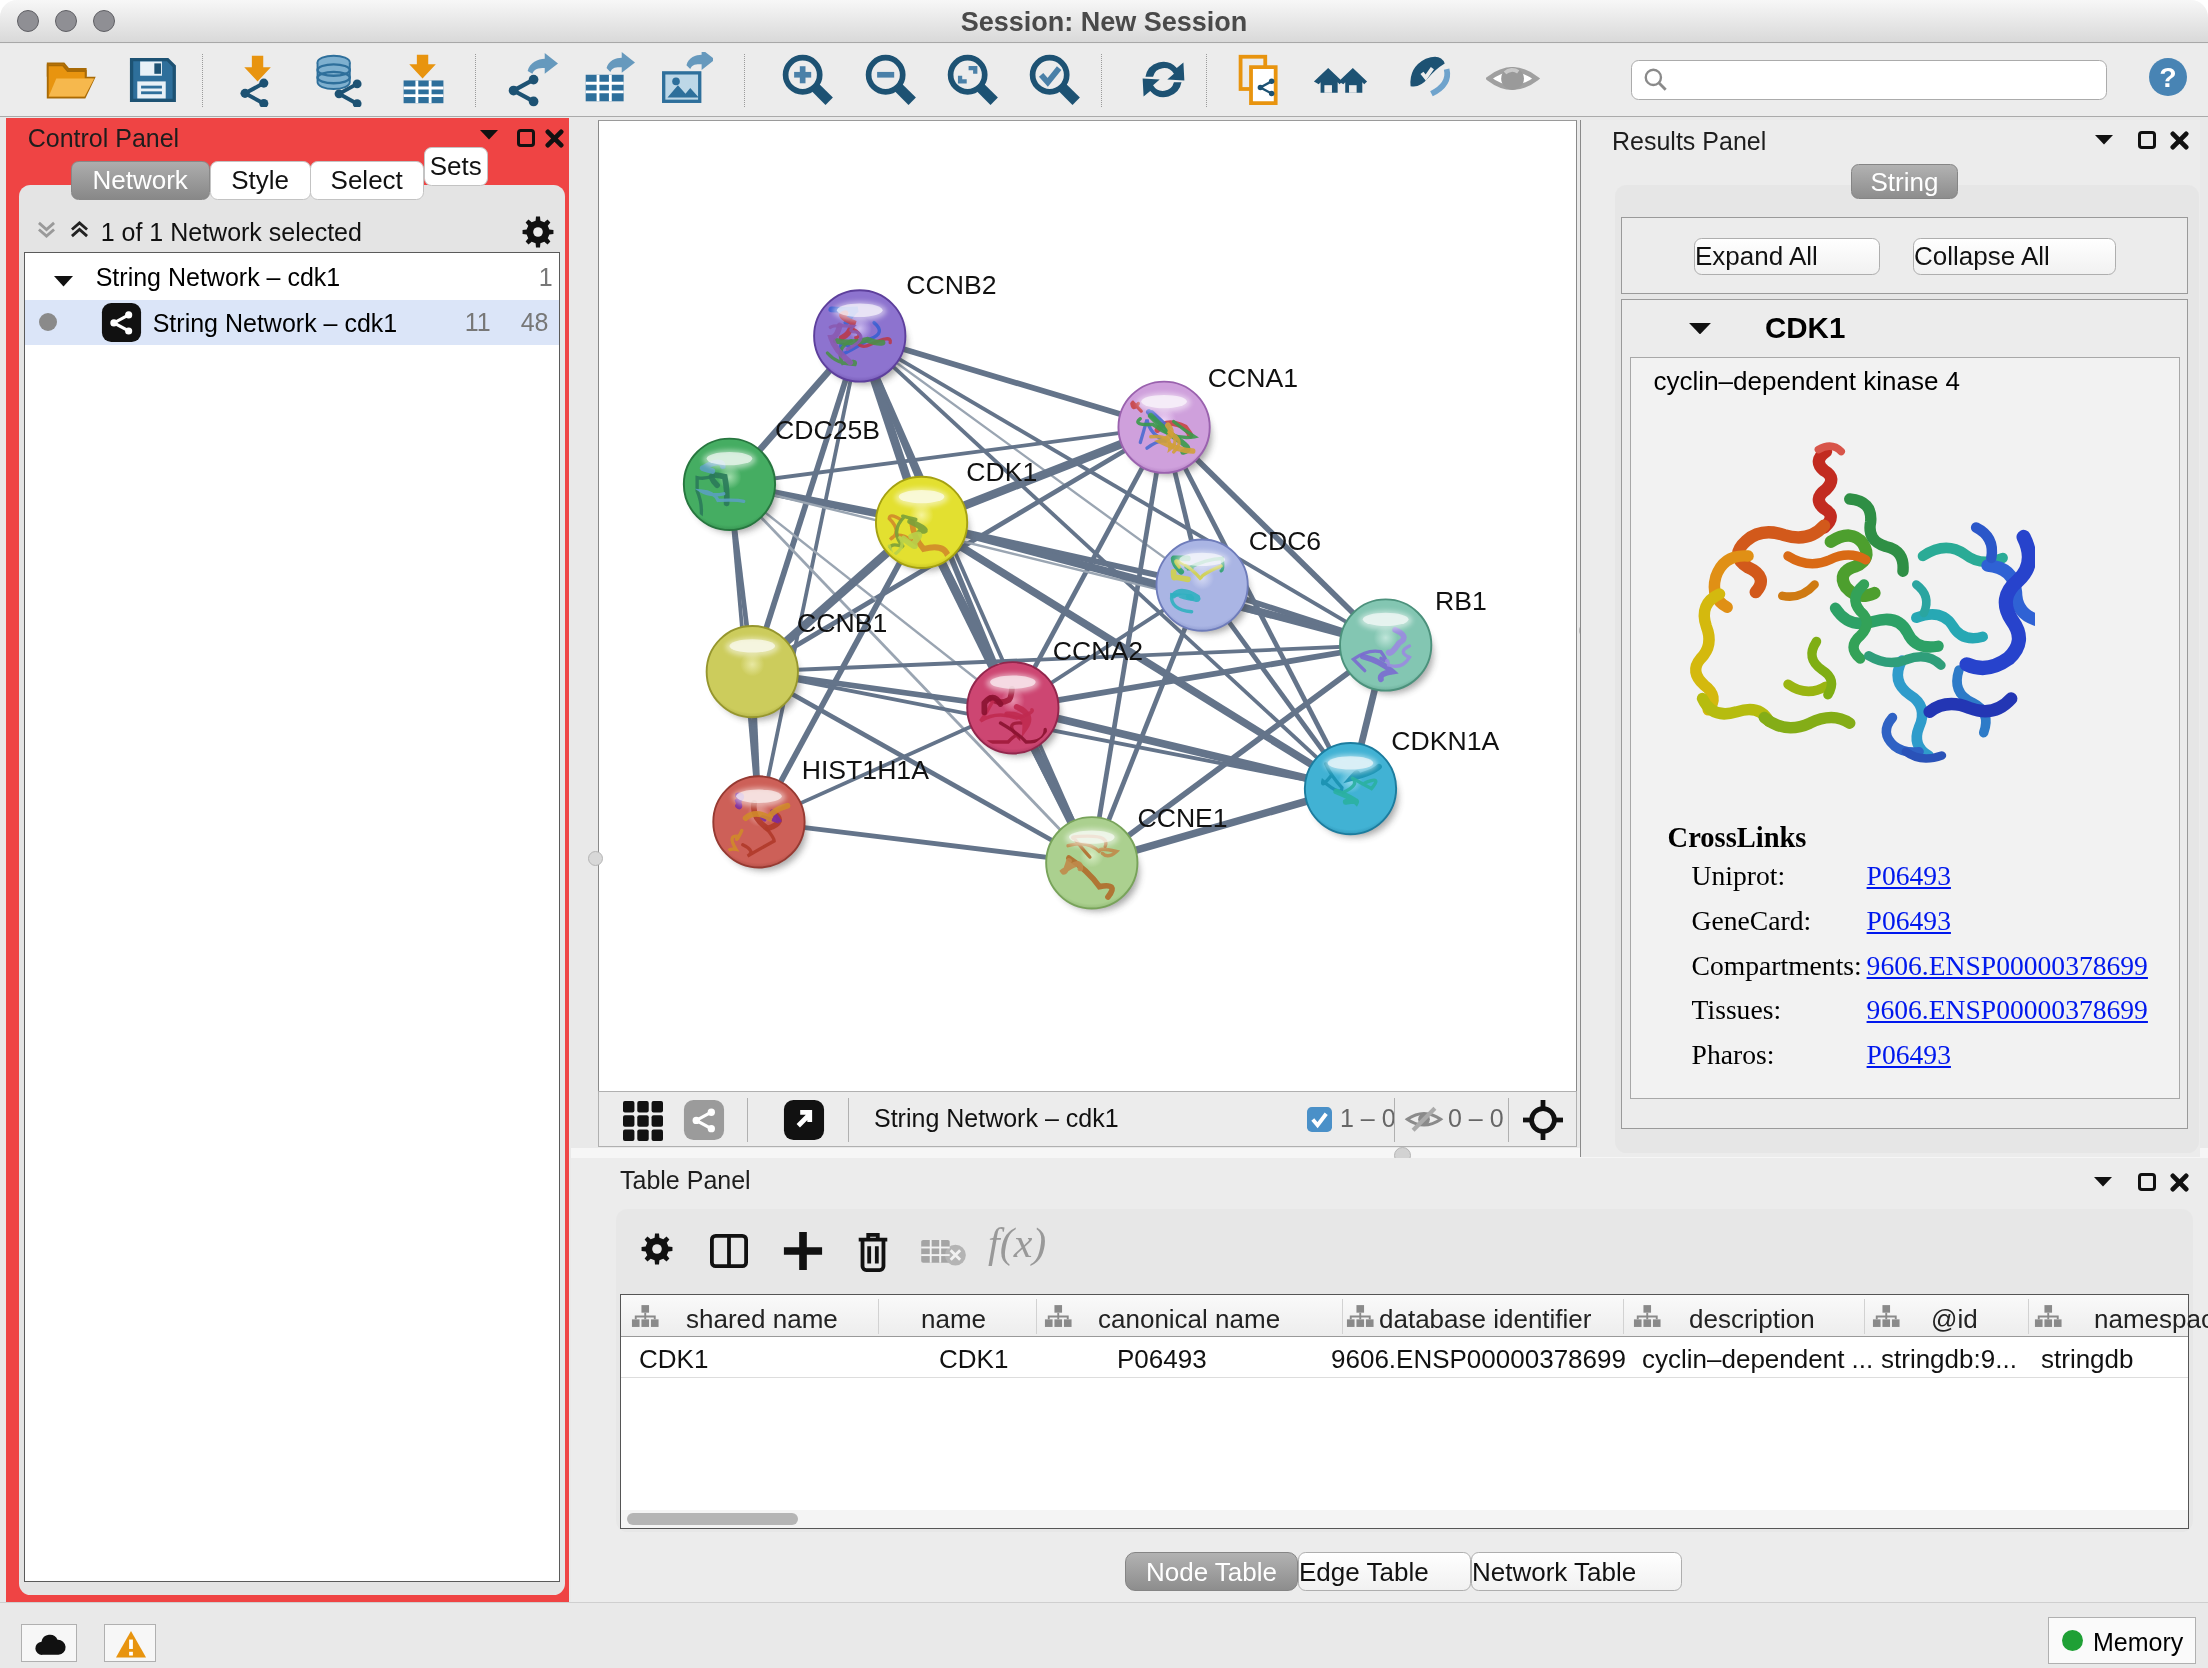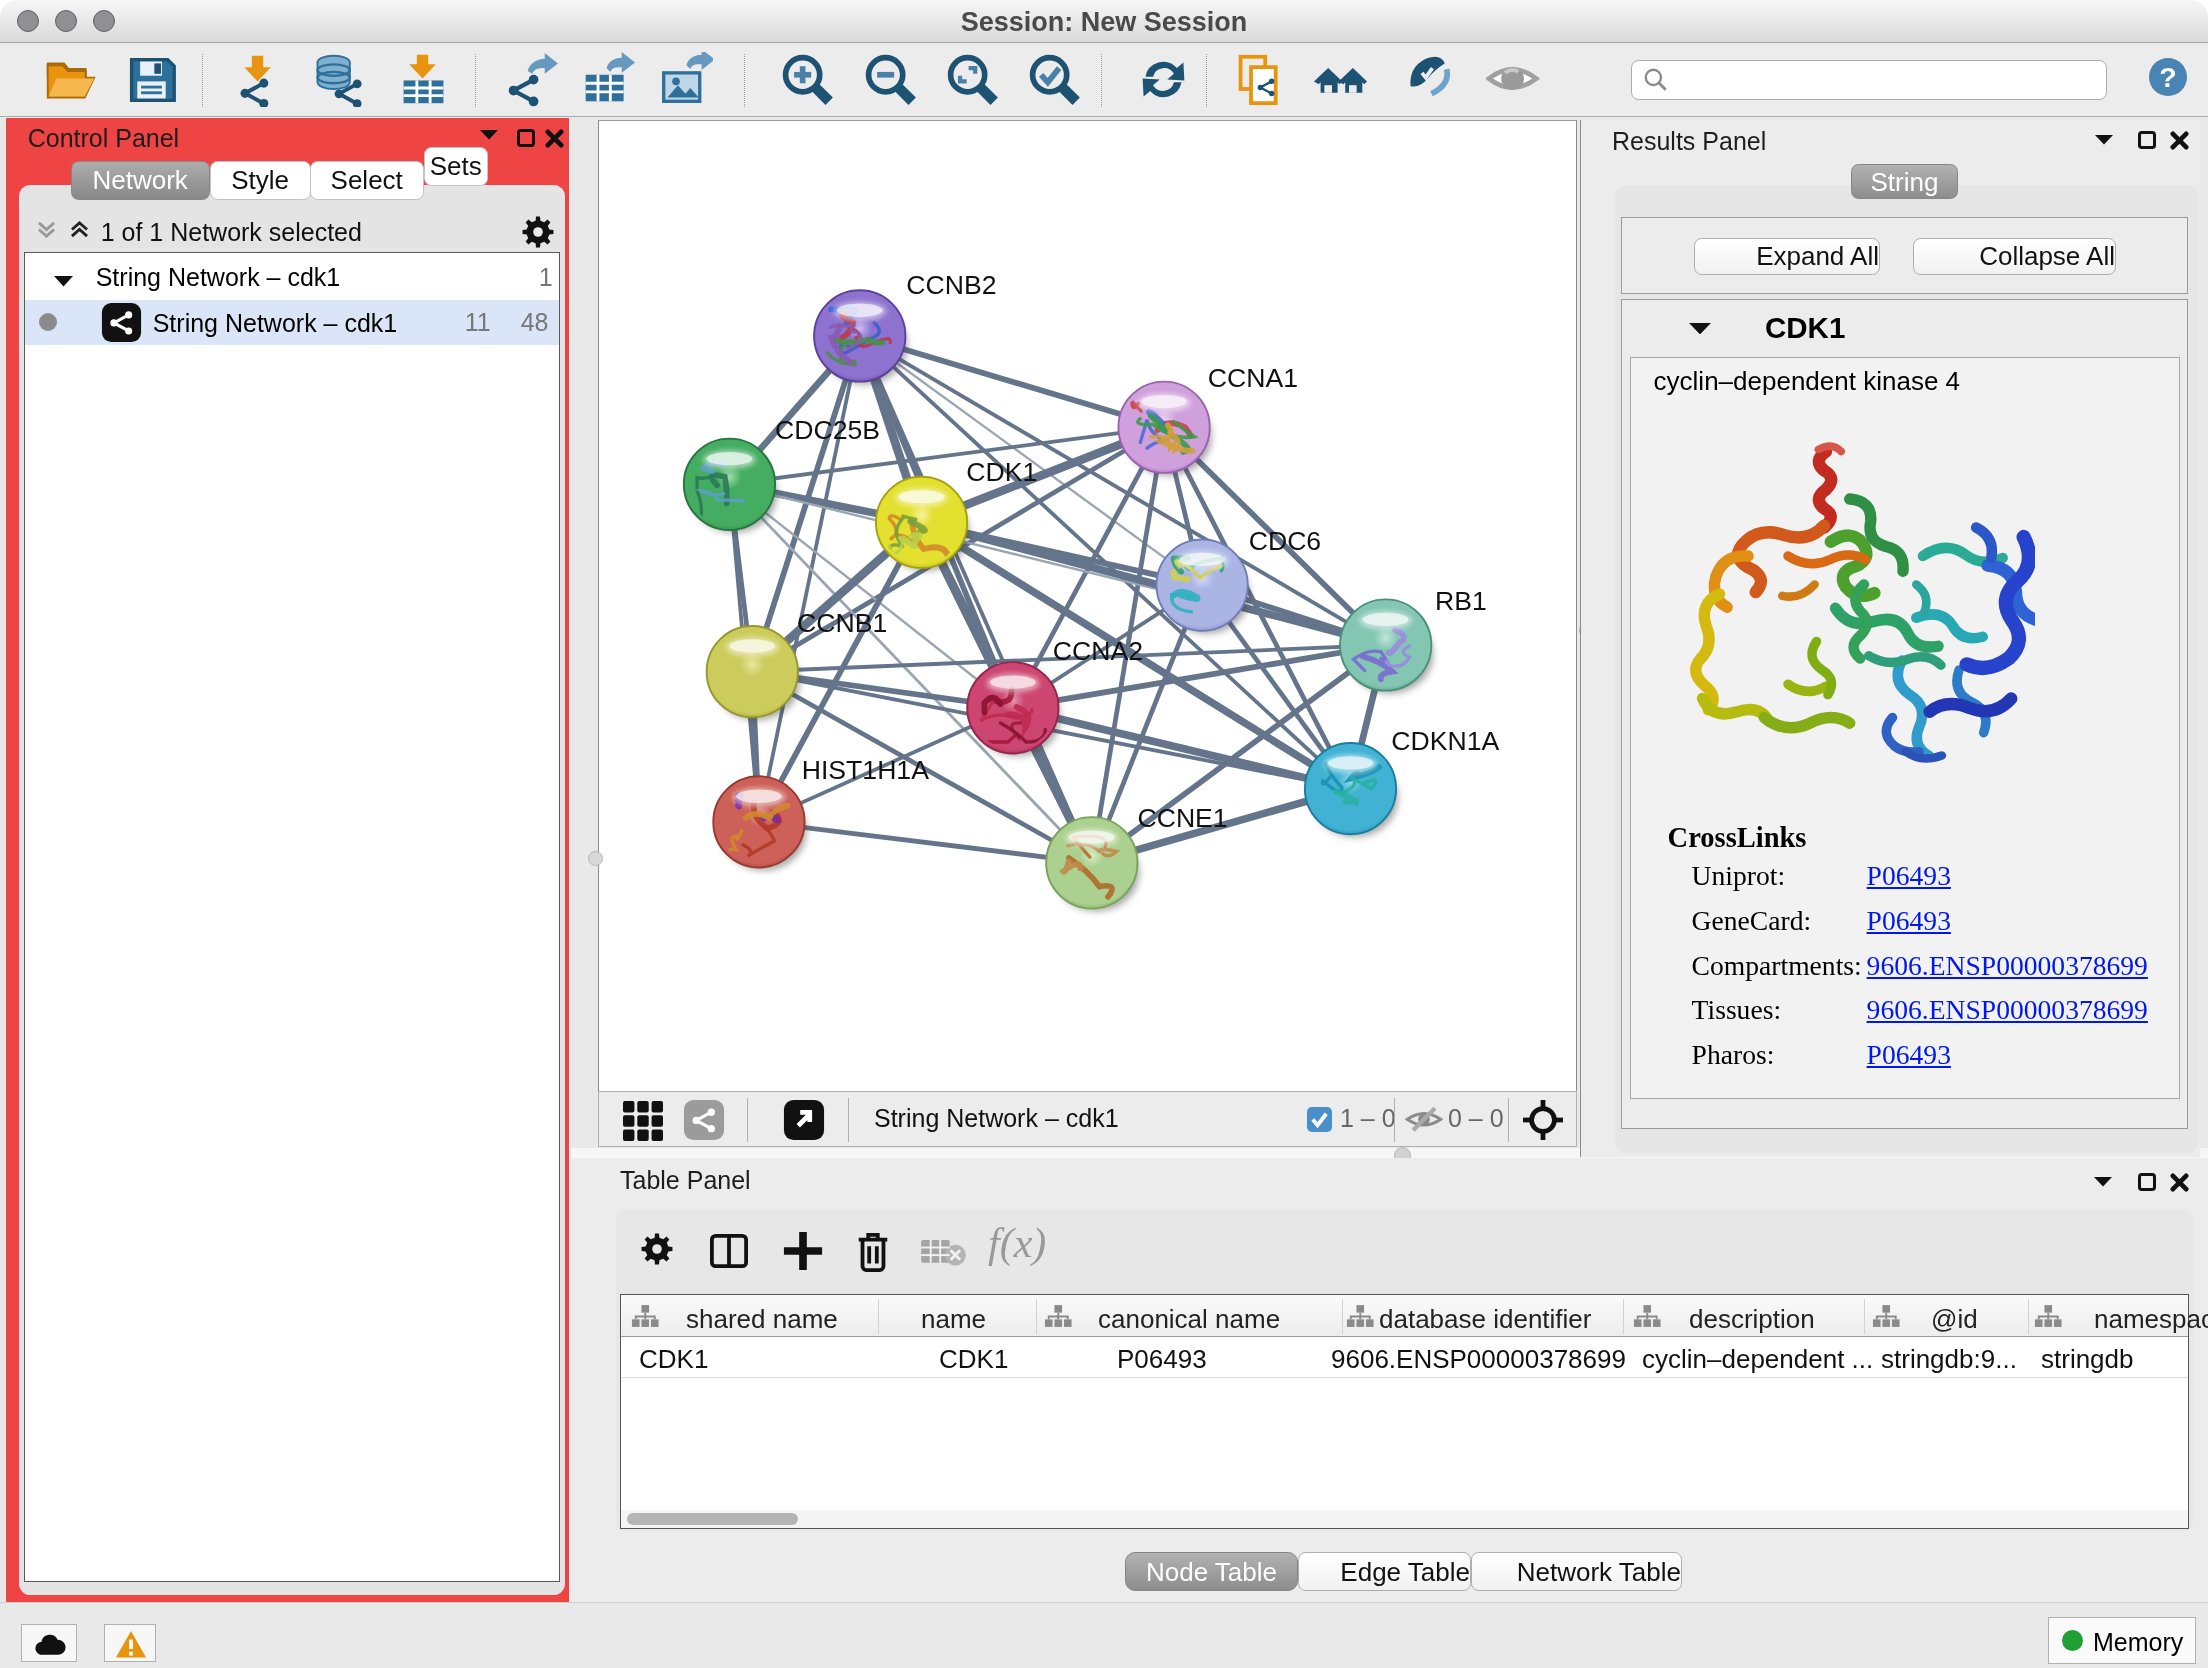--- a/index.html
+++ b/index.html
@@ -11,21 +11,21 @@
 .help {position:absolute;left:2149px;top:14.3px;width:38px;height:38px;border-radius:50%;background:#4884b4;color:#fff;font-size:28.5px;font-weight:bold;text-align:center;line-height:38px}
 .panel-title {position:absolute;font-size:25px;color:#1d1d1d}
 .cpanel {position:absolute;left:5.7px;top:118px;width:563px;height:1493px;background:#ef4444}
 .subpanel {position:absolute;background:#e4e4e4;border-radius:11.4px}
 .tab {position:absolute;height:39px;background:#fff;border:1px solid #c3c3c3;font-size:26px;text-align:center;color:#111;border-radius:7.6px;line-height:37px}
 .tabsel {background:linear-gradient(#adadad,#888);color:#fff;border-color:#888}
 .whitebox {position:absolute;background:#fff;border:1.4px solid #5a5a5a}
 .canvas {position:absolute;left:598px;top:120px;width:979px;height:971px;background:#fff;border-left:1.4px solid #8a8a8a;border-right:1.4px solid #8a8a8a;border-top:1px solid #9a9a9a}
 .cbar {position:absolute;left:598px;top:1091px;width:979px;height:56px;background:#ececec;border:1px solid #b0b0b0}
 .rpanel {position:absolute;left:1580px;top:120px;width:620px;height:1037px;background:#ececec;border-left:1.4px solid #8a8a8a}
-.btn {position:absolute;background:linear-gradient(#ffffff,#f1f1f1);border:1.4px solid #aeaeae;border-radius:7.6px;font-size:26px;color:#111;text-align:right}
+.btn {position:absolute;background:linear-gradient(#ffffff,#f1f1f1);border:1.4px solid #aeaeae;border-radius:7.6px;font-size:26px;color:#111;text-align:left}
 .graybtn {background:linear-gradient(#b2b2b2,#8d8d8d);color:#fff;border:1px solid #858585;border-radius:7.6px;position:absolute;text-align:center}
 .link {color:#0018ee;text-decoration:underline}
 .serif {font-family:"Liberation Serif",serif}
 .tpanel {position:absolute;left:571px;top:1158px;width:1638px;height:453px;background:#ececec}
 </style></head><body>
 <div class="titlebar">
     <div class="tl" style="left:17px"></div>
     <div class="tl" style="left:55px"></div>
     <div class="tl" style="left:93px"></div>
     <div class="title">Session: New Session</div>

